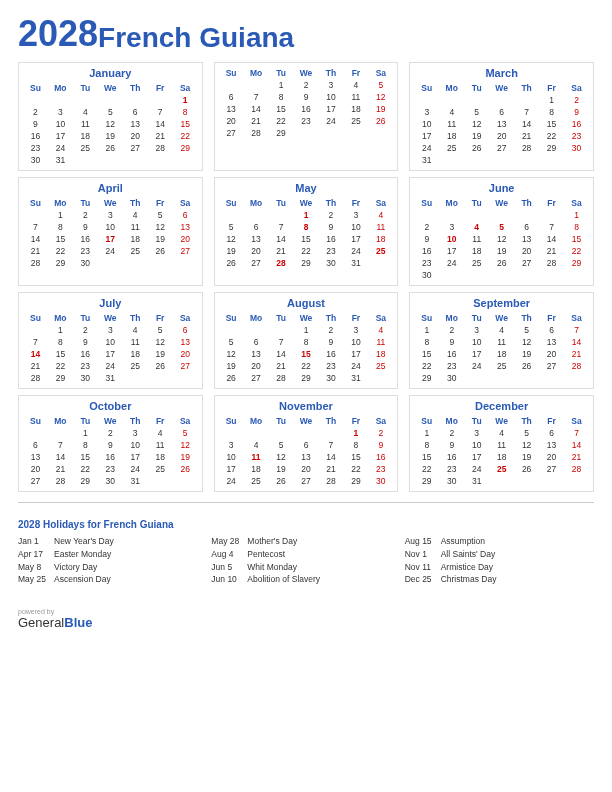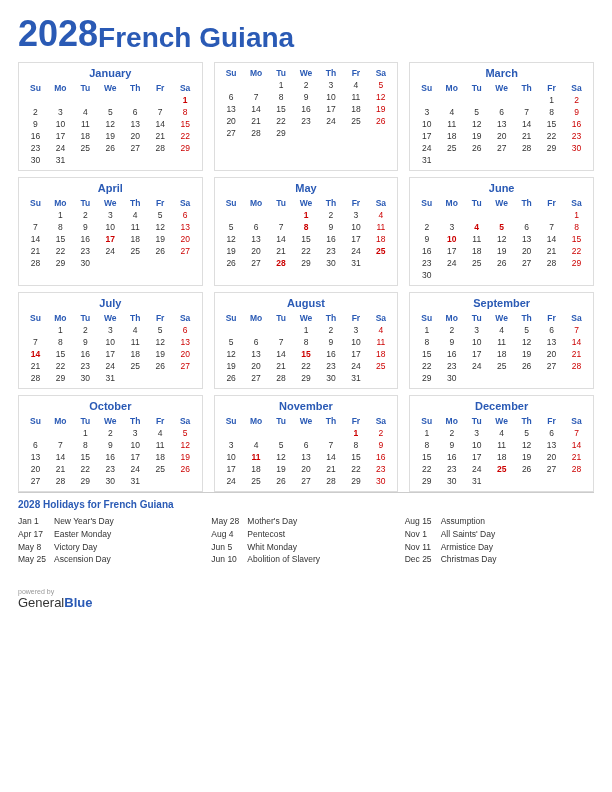--- a/index.html
+++ b/index.html
@@ -67,22 +67,23 @@
     .cal-table td {
       text-align: center;
       font-size: 8.5px;
       padding: 1px 0;
       color: #333;
     }
     .cal-table td.sat-red { color: #cc0000; }
     .cal-table td.holiday { color: #cc0000; font-weight: bold; }
     .cal-table td.empty { }
     .holidays-section {
+      margin-top: 10px;
       border-top: 1px solid #ccc;
-      padding-top: 6px;
+      padding-top: 16px;
     }
     .holidays-title {
       font-size: 10px;
       font-weight: bold;
       color: #2a5ab5;
       margin-bottom: 5px;
     }
     .holidays-grid {
       display: grid;
       grid-template-columns: 1fr 1fr 1fr;

